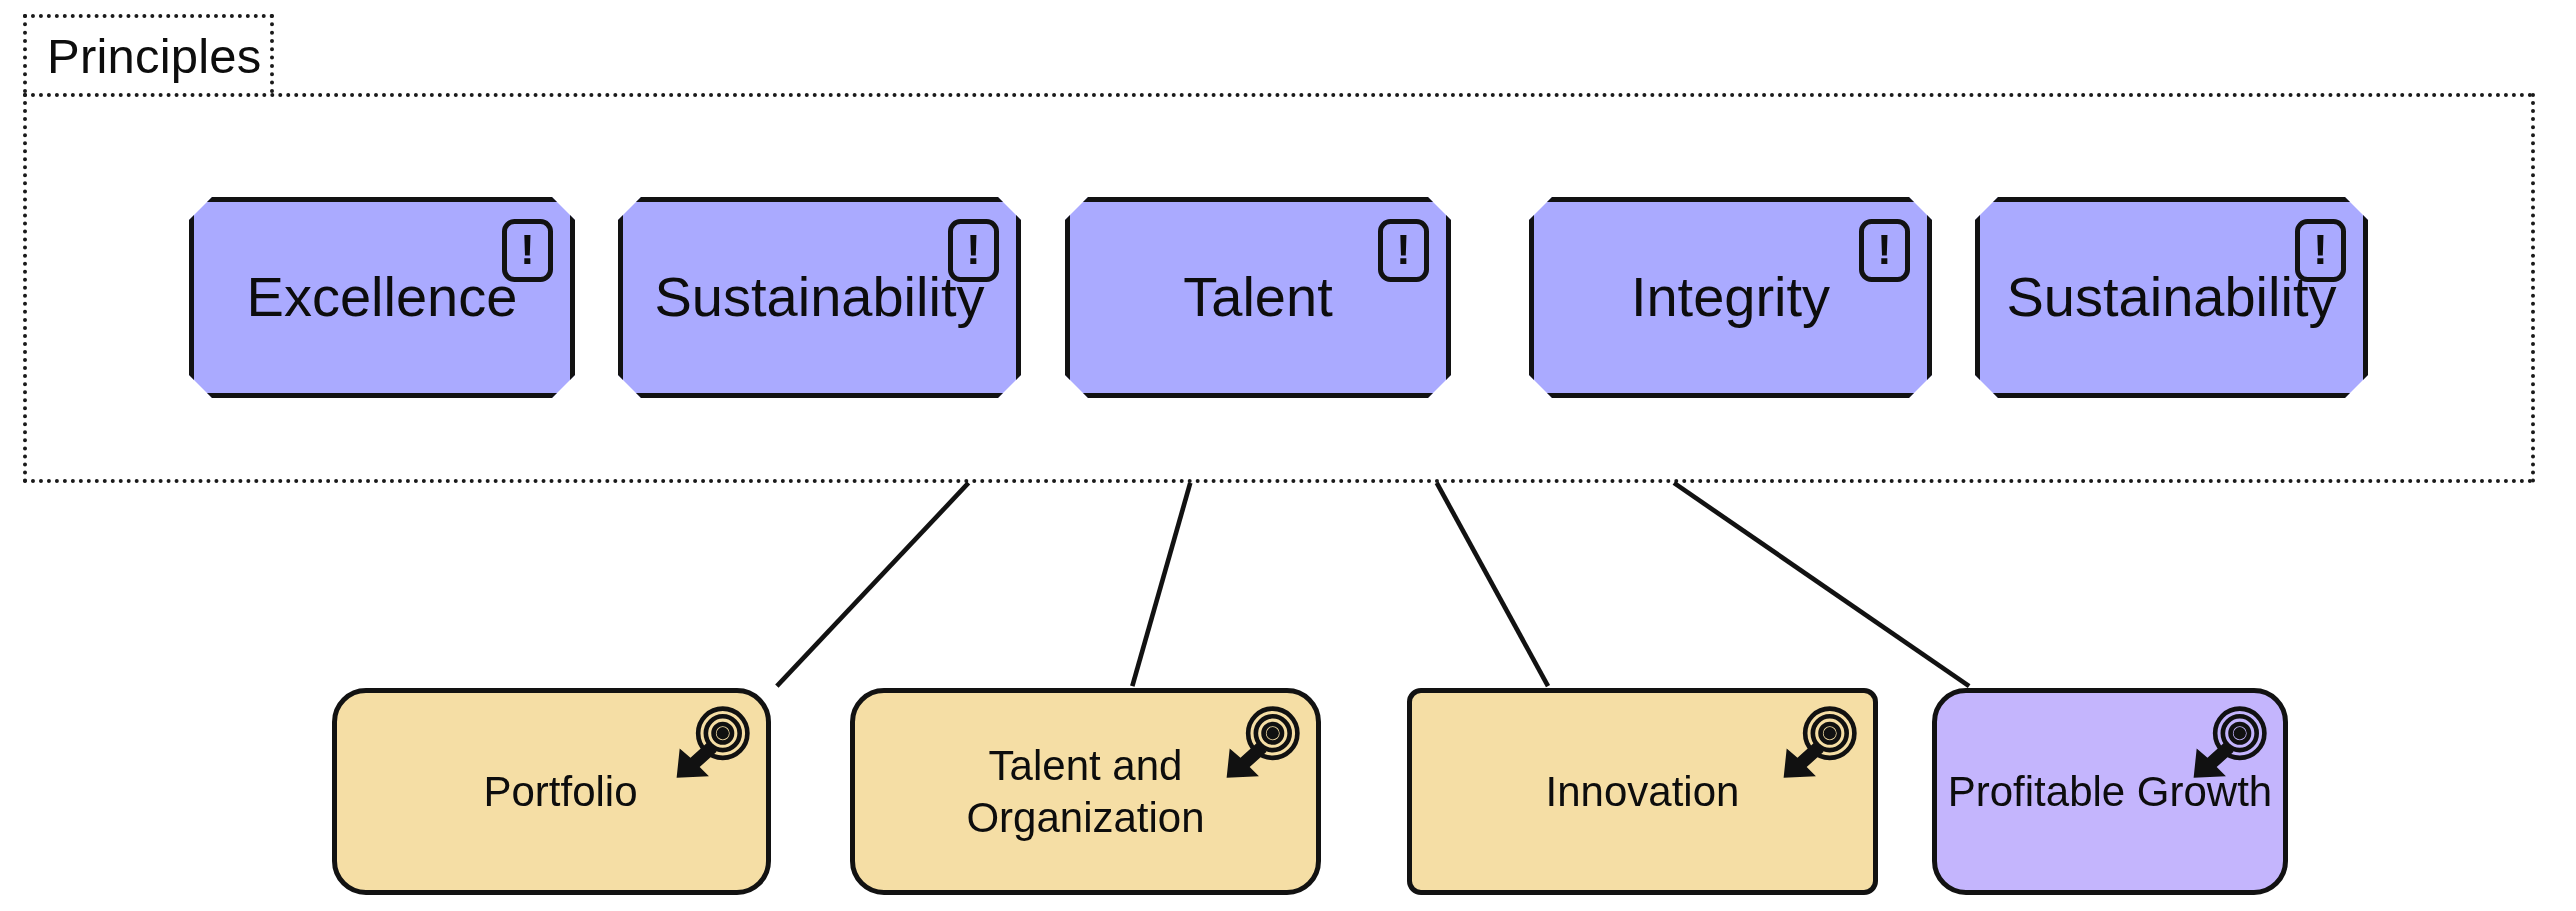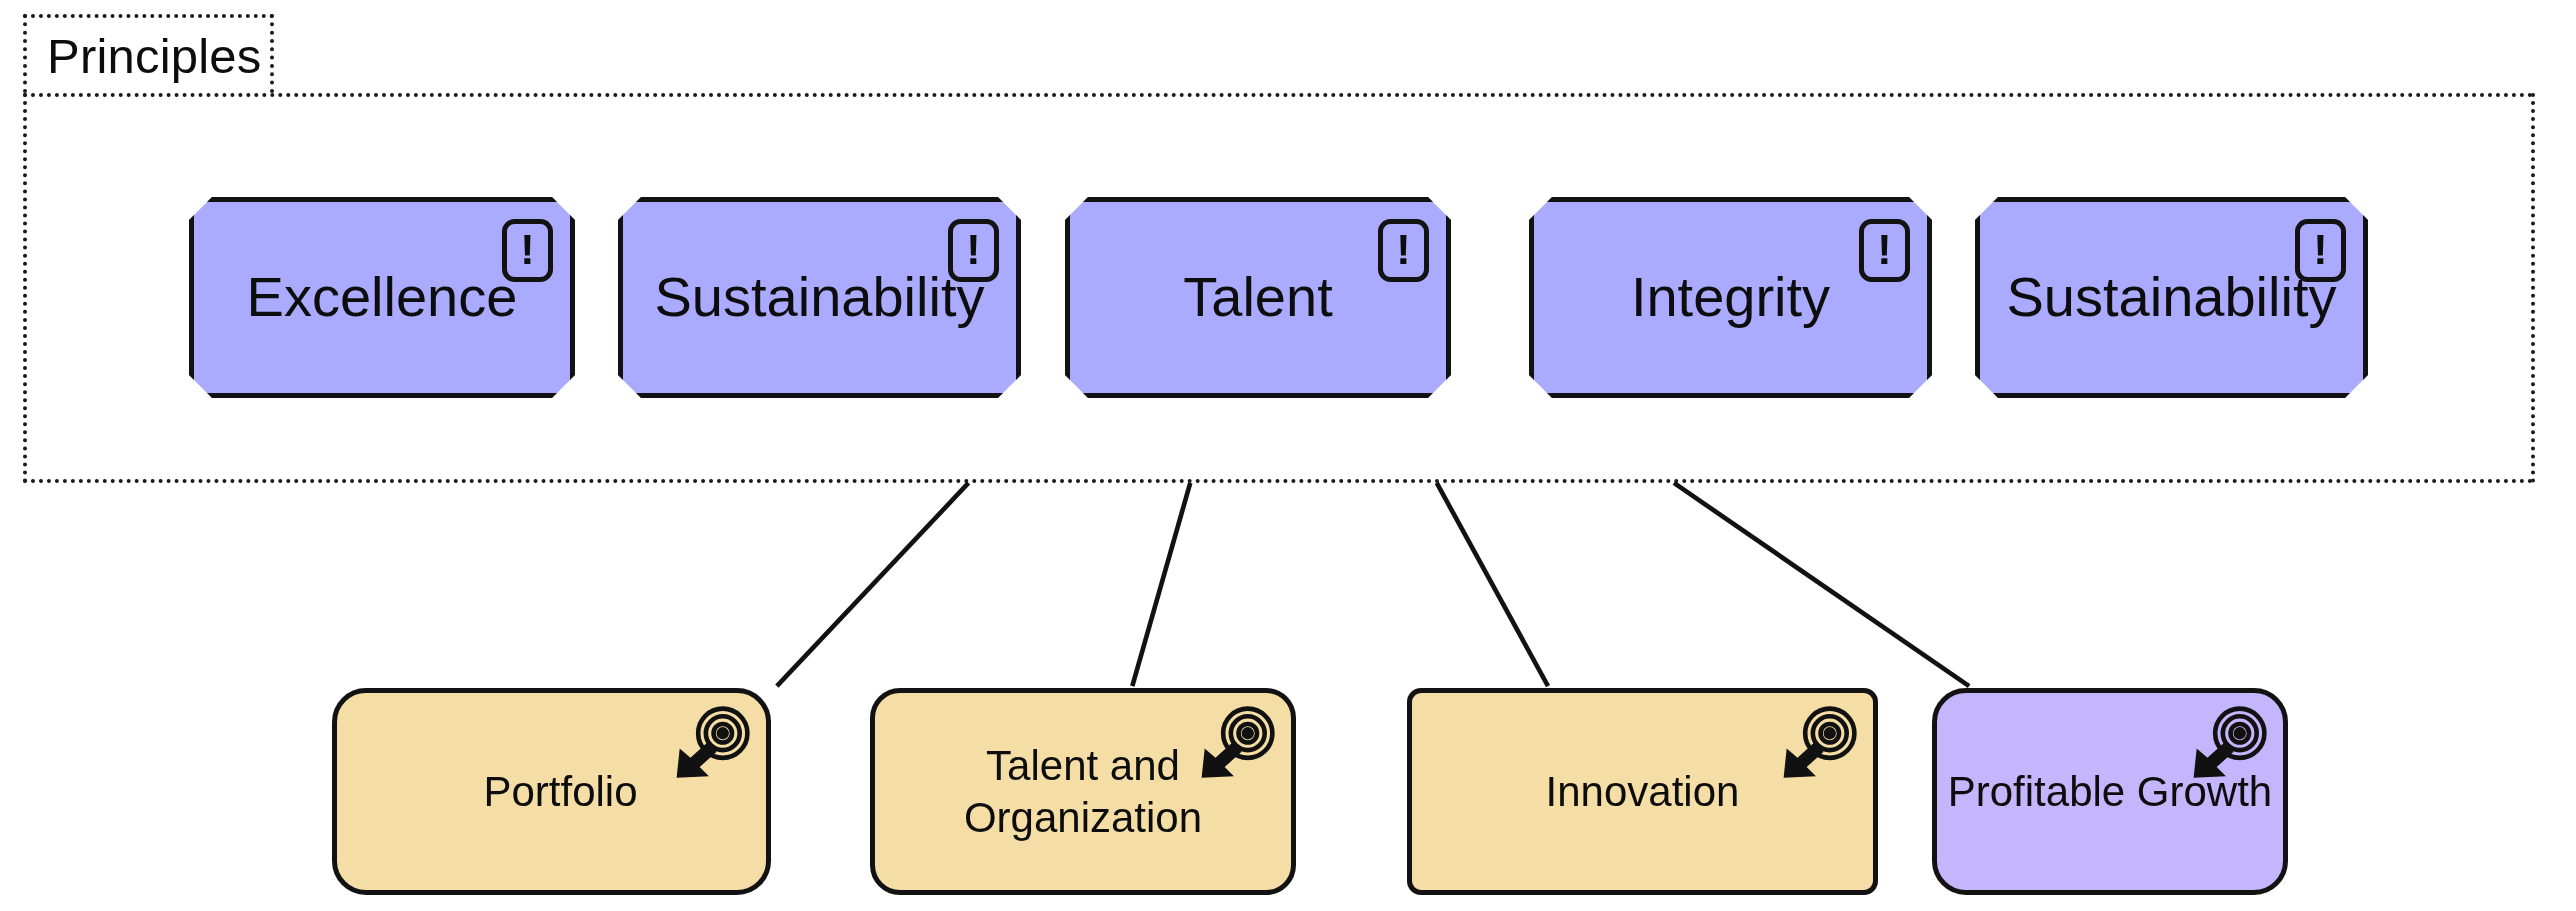--- a/index.html
+++ b/index.html
@@ -190,21 +190,21 @@
         <div class="goal-icon"><svg viewBox="0 0 104 104" xmlns="http://www.w3.org/2000/svg">
             <g fill="none" stroke="#111111" stroke-width="6">
               <circle cx="66" cy="38" r="32"></circle>
               <circle cx="66" cy="38" r="22"></circle>
               <circle cx="66" cy="38" r="12"></circle>
             </g>
             <circle cx="66" cy="38" r="8" fill="#111111"></circle>
             <path d="M6 96 L10 58 L24 70 L46 50 L58 62 L36 82 L48 94 Z" fill="#111111"></path>
           </svg></div>
       </div>
-      <div class="goal" style="left: 870px; width: 426px; background: rgb(245, 222, 165); border-radius: 30px;">
+      <div class="goal" style="left: 850px; width: 471px; background: rgb(245, 222, 165);">
         <div class="goal-label">
           <div>Talent and</div>
           <div>Organization</div>
         </div>
         <div class="goal-icon"><svg viewBox="0 0 104 104" xmlns="http://www.w3.org/2000/svg">
             <g fill="none" stroke="#111111" stroke-width="6">
               <circle cx="66" cy="38" r="32"></circle>
               <circle cx="66" cy="38" r="22"></circle>
               <circle cx="66" cy="38" r="12"></circle>
             </g>

